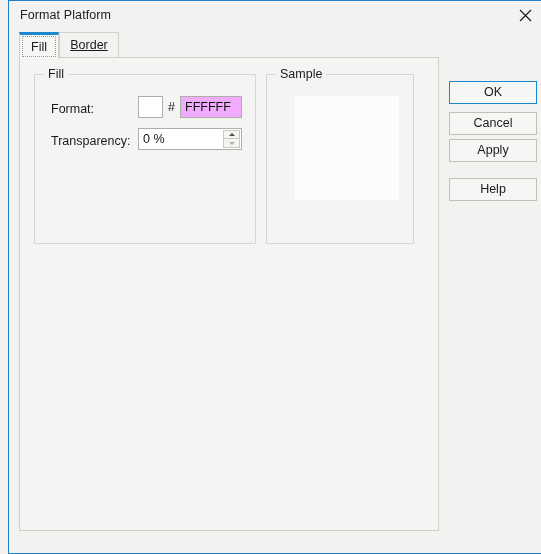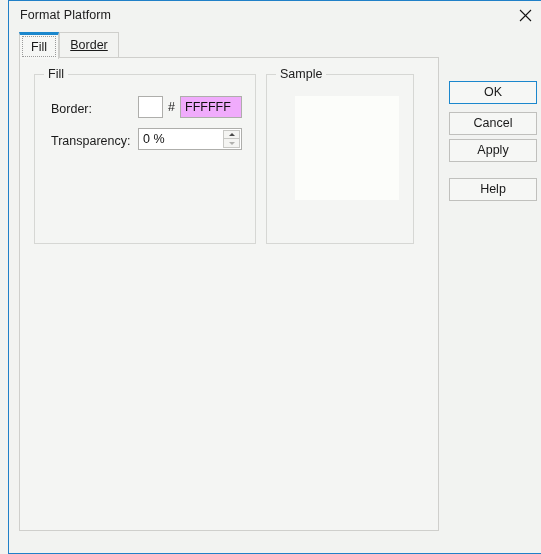--- a/index.html
+++ b/index.html
@@ -308,21 +308,21 @@
       <span class="tab-inner"></span>
       <span class="tab-label">Fill</span>
     </div>
   </div>
 
   <div class="tabpanel">
 
     <div class="groupbox" id="group-fill">
       <div class="gb-label">Fill</div>
 
-      <div class="field-label" id="label-color">Border:</div>
+      <div class="field-label" id="label-color">Format:</div>
       <div class="color-swatch"></div>
       <div class="hash-mark">#</div>
       <input class="text-input" id="input-hex" type="text" value="FFFFFF" style="">
 
       <div class="field-label" id="label-transparency">Transparency:</div>
       <div class="spinner">
         <input class="sp-value" type="text" value="0 %" style="">
         <div class="sp-buttons">
           <div class="sp-btn up">
             <span class="arrow-up"></span>

